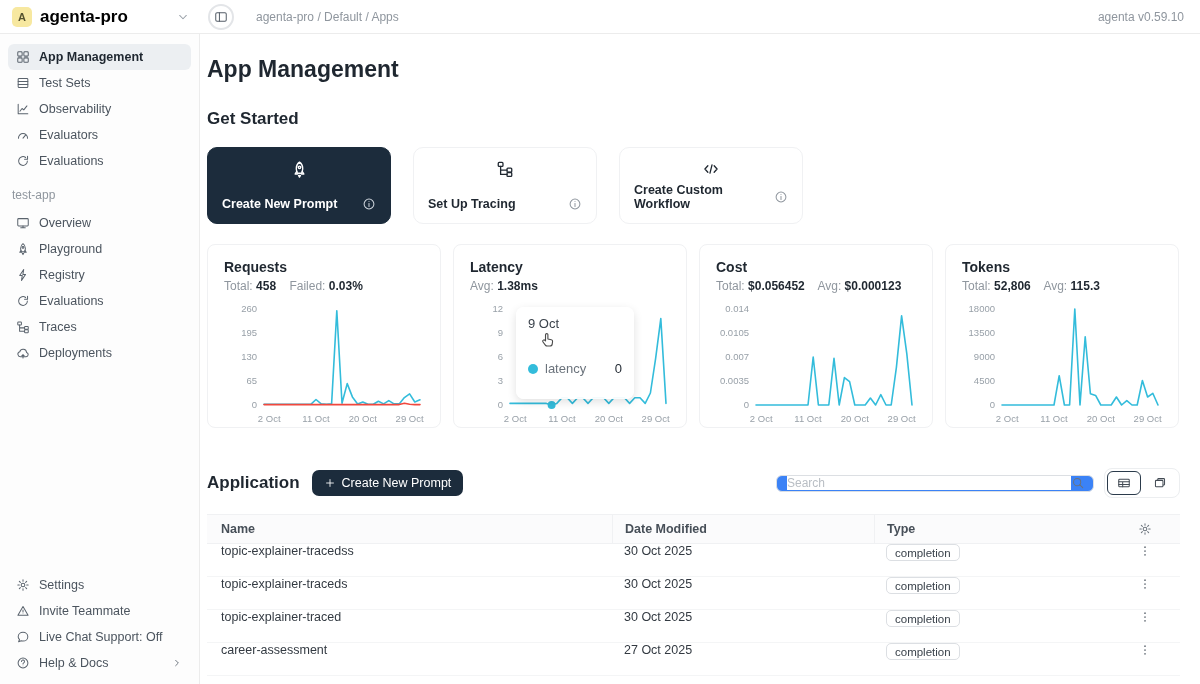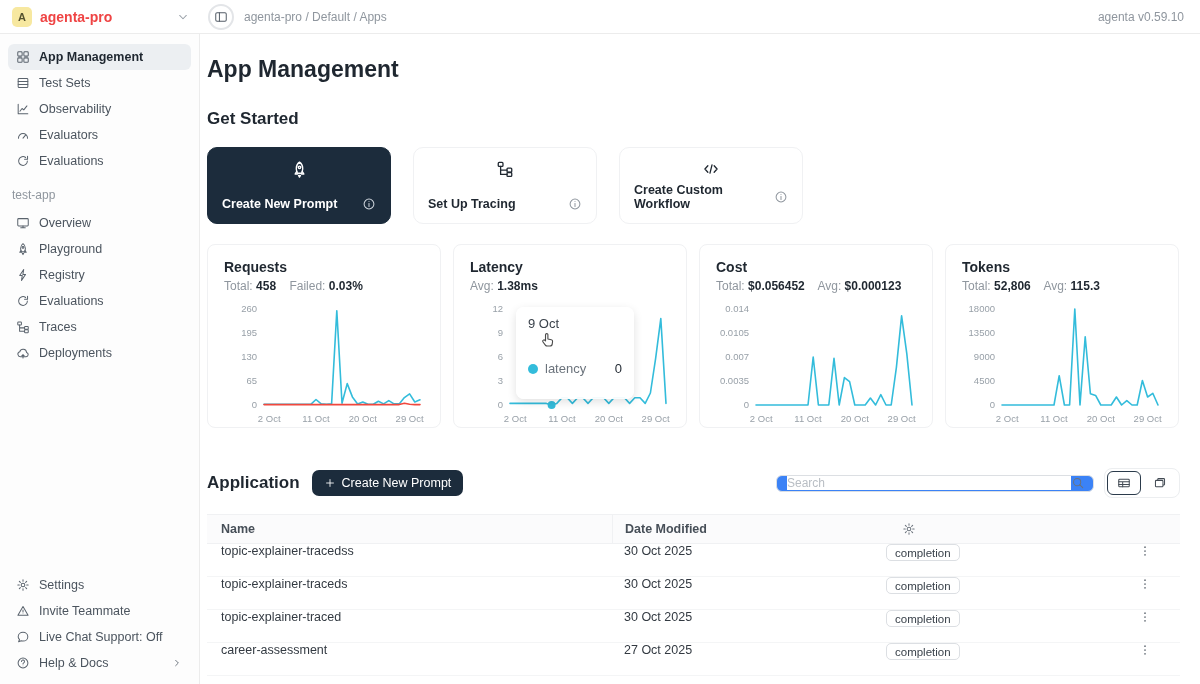--- a/index.html
+++ b/index.html
@@ -6,25 +6,25 @@
   html,body { width:1200px; height:684px; overflow:hidden; background:#fff;
     font-family:"Liberation Sans","DejaVu Sans",sans-serif; color:#1f2730; }
   .icon svg { display:block; }
   .icon { display:inline-flex; align-items:center; justify-content:center; flex:0 0 auto; }
 
   
   .topbar { height:34px; display:flex; align-items:center; border-bottom:1px solid #ececec; background:#fff; }
   .topbar-left { width:200px; display:flex; align-items:center; padding:0 10px 0 12px; gap:8px; }
   .avatar { width:20px; height:20px; border-radius:5px; background:#f7e8a0; color:#55522e;
     font-size:11px; font-weight:700; display:flex; align-items:center; justify-content:center; }
-  .ws-name { font-size:14px; font-weight:600; color:#ef4444; flex:1; }
+  .ws-name { font-size:17px; font-weight:600; color:#000000; flex:1; }
   .chev { color:#9aa1a9; }
   .collapse-btn { width:26px; height:26px; border-radius:50%; border:2px solid #e3e5e8; background:#fff;
     display:flex; align-items:center; justify-content:center; color:#555e68; margin-left:8px; cursor:pointer; }
-  .breadcrumb { font-size:12px; color:#8f969e; margin-left:10px; flex:1; }
+  .breadcrumb { font-size:12px; color:#8f969e; margin-left:22px; flex:1; }
   .version { font-size:12px; color:#8f969e; padding-right:16px; }
 
   
   .layout { display:flex; height:650px; }
   .sidebar { width:200px; border-right:1px solid #ececec; background:#fdfdfd; padding:10px 8px 8px 8px;
     display:flex; flex-direction:column; }
   .side-item { display:flex; align-items:center; gap:9px; height:26px; padding:0 8px; border-radius:6px;
     font-size:12.5px; color:#4b545e; cursor:pointer; margin-bottom:0px; }
   .side-item .icon { color:#5a636d; }
   .side-item.active { background:#eceff2; color:#1f2730; font-weight:600; }
@@ -476,20 +476,21 @@
               </span>
           </div>
         </div>
       </div>
     </div>
 
     <div class="table">
       <div class="thead">
         <div class="col-name">Name</div>
         <div class="col-date">Date Modified</div>
+        <div class="col-type">Type</div>
         <div class="col-act">
           <span class="icon">
               <svg viewBox="0 0 16 16" width="14" height="14" fill="none" stroke="currentColor" stroke-width="1.15" stroke-linecap="round" stroke-linejoin="round">
                 <circle cx="8" cy="8" r="2.1"></circle>
                 <path d="M8 2.1v1.7M8 12.2v1.7M2.1 8h1.7M12.2 8h1.7M3.8 3.8l1.2 1.2M11 11l1.2 1.2M12.2 3.8 11 5M5 11l-1.2 1.2"></path>
               </svg>
             </span>
         </div>
       </div>
 

